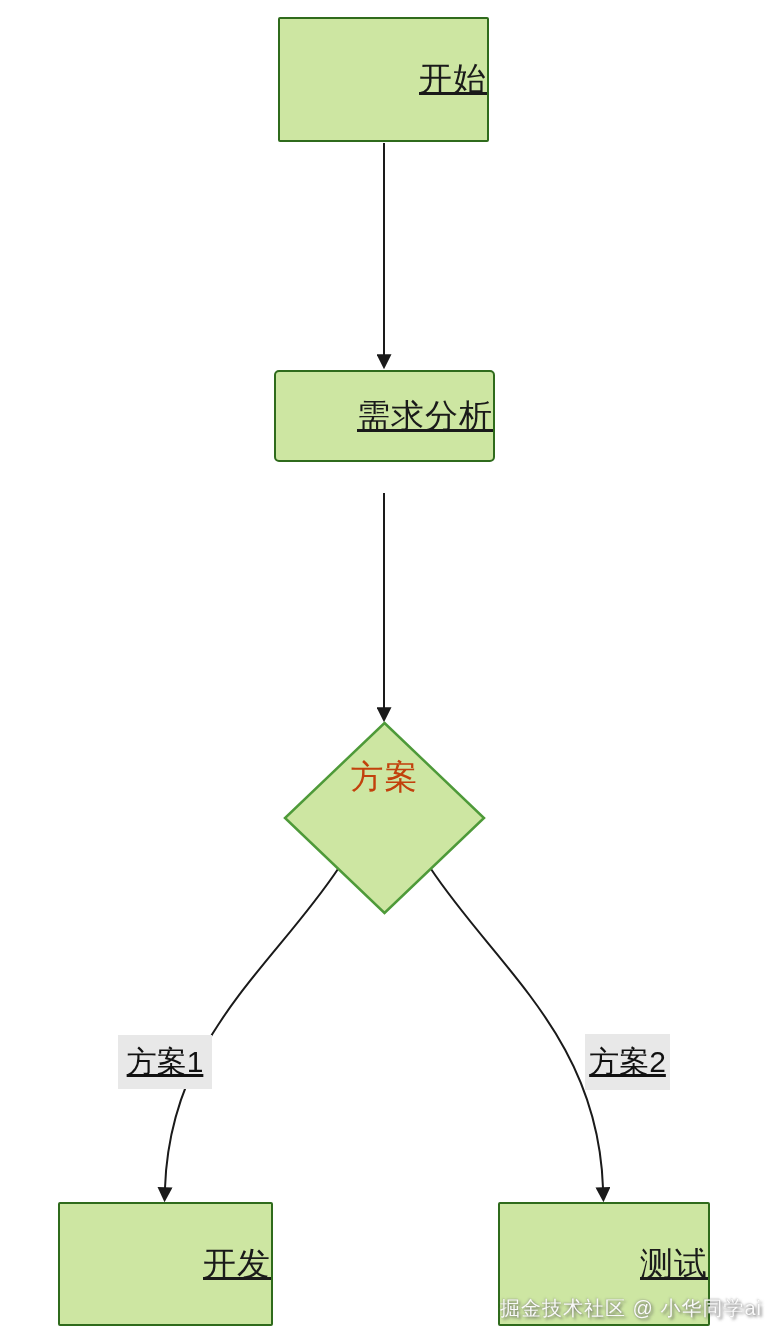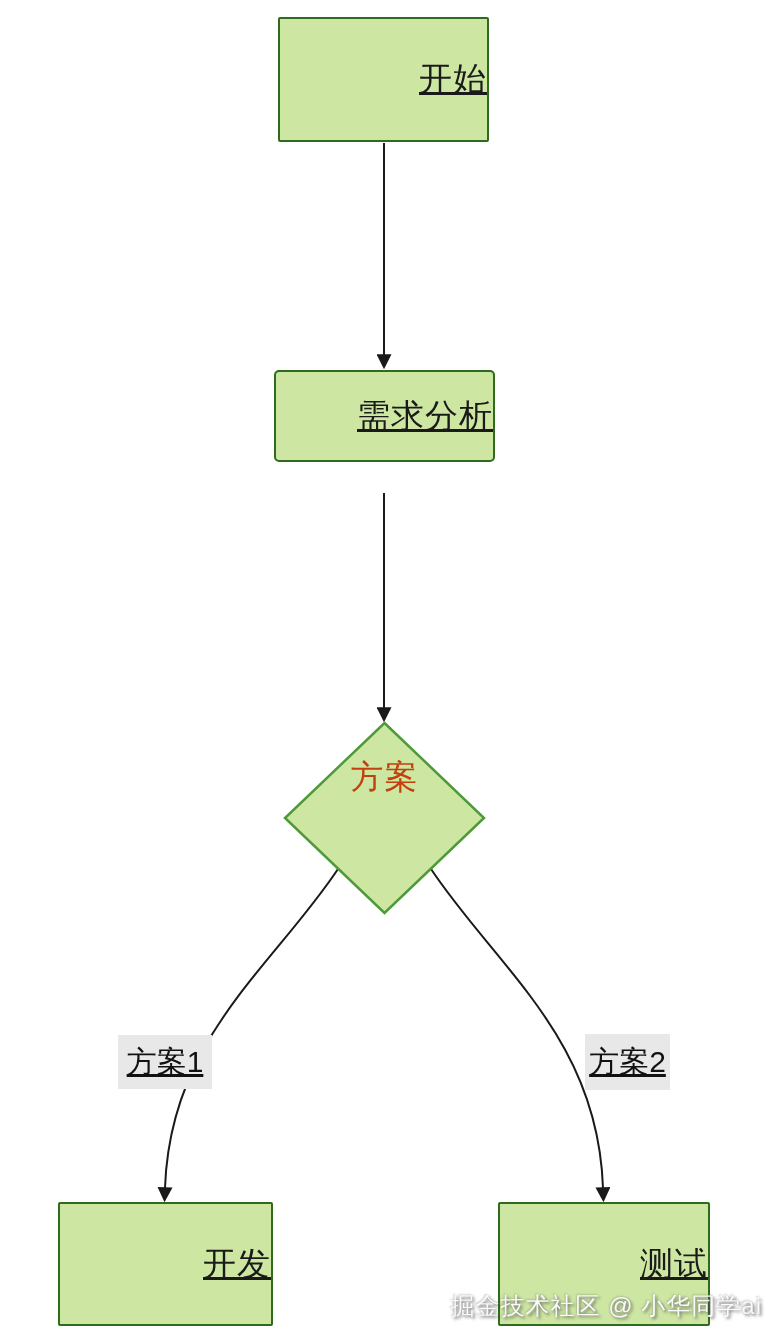--- a/index.html
+++ b/index.html
@@ -66,21 +66,21 @@
     line-height: 1;
     box-sizing: border-box;
     text-decoration: underline;
   }
   .edge-label-1 { left: 118px; top: 1035px; width: 94px;  height: 54px; }
   .edge-label-2 { left: 553px; top: 1034px; width: 85px; height: 56px; margin-left: 32px; }
   .watermark {
     position: absolute;
     right: 6px;
     bottom: 22px;
-    font-size: 24px;
+    font-size: 20px;
     letter-spacing: 1px;
     color: rgba(255, 255, 255, 0.95);
     text-shadow: 2px 2px 3px rgba(70, 70, 70, 0.65),
                  -1px -1px 2px rgba(130, 130, 130, 0.35),
                  0 0 1px rgba(90, 90, 90, 0.4);
     white-space: nowrap;
     pointer-events: none;
   }
 </style>
 </head>

